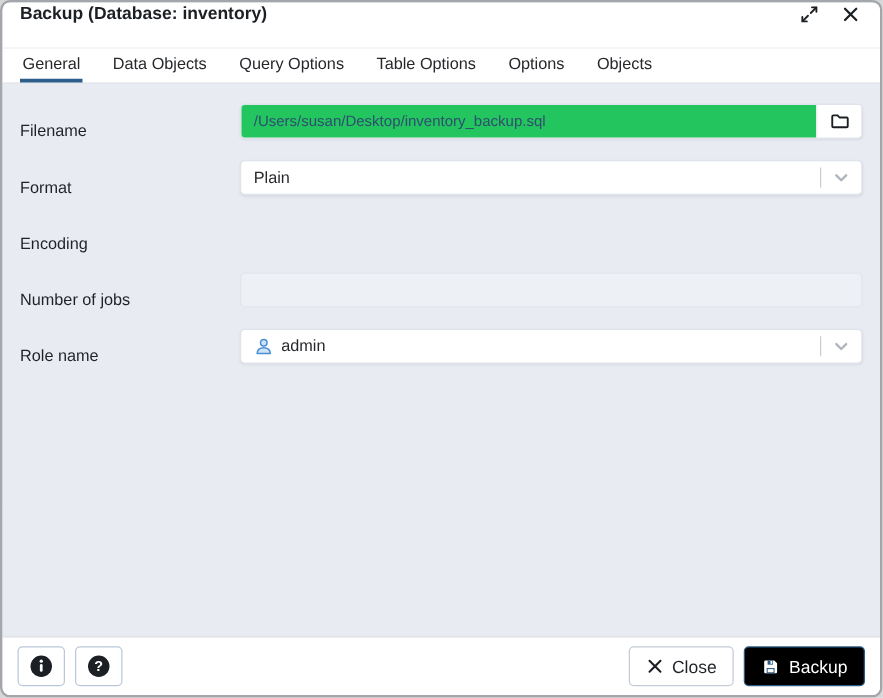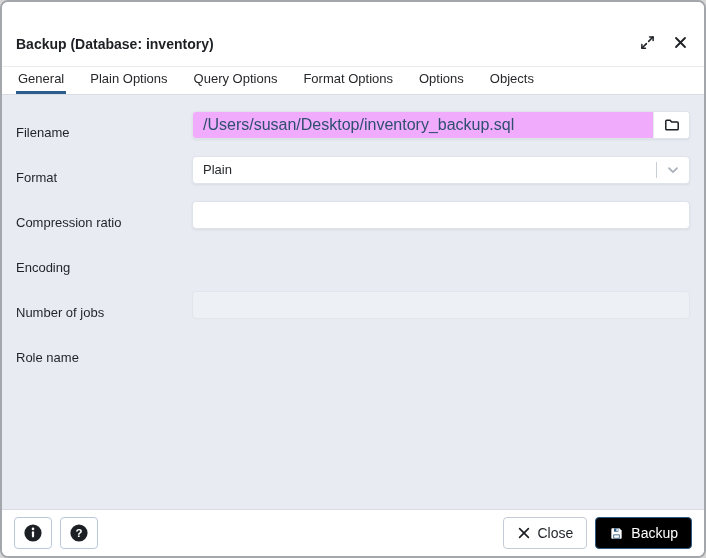--- a/index.html
+++ b/index.html
@@ -3,22 +3,22 @@
 <meta charset="utf-8">
 <style>
   html,body { margin:0; padding:0; background:#d6d6d6; font-family:"Liberation Sans", sans-serif; }
   .window {
     width:702px; height:554px; margin:0; background:#fff;
     border:2px solid #a3a7ac; border-radius:8px; overflow:hidden;
     display:flex; flex-direction:column; box-sizing:content-box;
   }
   
   .titlebar {
-    height:36px; background:#fff; display:flex; align-items:flex-end;
-    padding:14px 14px; flex:0 0 auto; border-bottom:1px solid #ececec;
+    height:36px; background:#fff; display:flex; align-items:flex-start;
+    padding:0 14px; flex:0 0 auto; border-bottom:1px solid #ececec;
   }
   .title { font-size:14px; font-weight:bold; color:#1c1f23; }
   .win-controls { margin-left:auto; display:flex; align-items:center; gap:14px; }
   .winbtn { background:none; border:none; padding:2px; cursor:pointer; display:flex; align-items:center; }
   
   .tabbar {
     height:27px; background:#fff; display:flex; 
     padding:0 0 0 14px; flex:0 0 auto; border-bottom:1px solid #d9dce1;
   }
   .tab {
@@ -32,21 +32,21 @@
   .row-label { width:176px; flex:0 0 176px; font-size:13px; color:#1f2328;margin-top:16px; }
   .field-wrap { flex:1 1 auto; }
   .field {
     height:28px; background:#fff; border:1px solid #dfe3ea; border-radius:4px;
     box-shadow:0 1px 2px rgba(120,130,150,.14); box-sizing:border-box;
     display:flex; align-items:center;
   }
   .filename-group { overflow:hidden; padding:0; }
   .filename-input {
     flex:1 1 auto; height:100%; border:none; outline:none;
-    background:#f0abfc; color:#2f4f6f; font-size:16px; padding:4px 10px;
+    background:#22c55e; color:#2f4f6f; font-size:12px; padding:4px 10px;
     font-family:"Liberation Sans", sans-serif; min-width:0;
   }
   .browse-btn {
     width:36px; height:100%; flex:0 0 36px; background:#fff; border:none;
     border-left:1px solid #e6e9ee; display:flex; align-items:center; justify-content:center; cursor:pointer;
   }
   .text-input {
     width:100%; height:28px; box-sizing:border-box; border:1px solid #dfe3ea; border-radius:4px;
     box-shadow:0 1px 2px rgba(120,130,150,.14); font-size:13px; padding:0 10px;
     font-family:"Liberation Sans", sans-serif; color:#1f2328; outline:none; background:#fff;
@@ -92,23 +92,23 @@
         <svg width="15" height="15" viewBox="0 0 16 16" fill="none" stroke="#1c1f23" stroke-width="1.9" stroke-linecap="round">
           <path d="M3.2 3.2 L12.8 12.8"></path>
             <path d="M12.8 3.2 L3.2 12.8"></path>
         </svg>
       </button>
     </span>
   </div>
 
   <div class="tabbar">
     <div class="tab active">General</div>
-    <div class="tab">Plain Options</div>
+    <div class="tab">Data Objects</div>
     <div class="tab">Query Options</div>
-    <div class="tab">Format Options</div>
+    <div class="tab">Table Options</div>
     <div class="tab">Options</div>
     <div class="tab">Objects</div>
   </div>
 
   <div class="content">
 
     <div class="row">
       <div class="row-label">Filename</div>
       <div class="field-wrap">
         <div class="field filename-group">
@@ -130,40 +130,51 @@
           <span class="select-sep"></span>
           <span class="select-caret">
             <svg width="14" height="14" viewBox="0 0 16 16" fill="none" stroke="#b0b5bd" stroke-width="2.2" stroke-linecap="round" stroke-linejoin="round">
               <path d="M3.5 6 L8 10.5 L12.5 6"></path>
             </svg>
           </span>
         </div>
       </div>
     </div>
 
-    <div class="row">
-      <div class="row-label">Compression ratio</div>
-      <div class="field-wrap">
-        <input class="text-input" type="text" value="" style="">
-      </div>
-    </div>
 
     <div class="row">
       <div class="row-label">Encoding</div>
     </div>
 
     <div class="row">
       <div class="row-label">Number of jobs</div>
       <div class="field-wrap">
         <input class="text-input" type="text" disabled="" value="" style="">
       </div>
     </div>
 
     <div class="row">
       <div class="row-label">Role name</div>
+      <div class="field-wrap">
+        <div class="field select-field">
+          <span class="select-value">
+            <svg width="16" height="16" viewBox="0 0 16 16">
+              <circle cx="8" cy="5.1" r="2.6" fill="#cfe3f7" stroke="#4a8fd3" stroke-width="1.2"></circle>
+              <path d="M2.7 13.7c.3-3 2.5-4.5 5.3-4.5s5 1.5 5.3 4.5z" fill="#cfe3f7" stroke="#4a8fd3" stroke-width="1.2" stroke-linejoin="round"></path>
+            </svg>
+            <span>admin</span>
+          </span>
+          <span class="select-sep"></span>
+          <span class="select-caret">
+            <svg width="14" height="14" viewBox="0 0 16 16" fill="none" stroke="#b0b5bd" stroke-width="2.2" stroke-linecap="round" stroke-linejoin="round">
+              <path d="M3.5 6 L8 10.5 L12.5 6"></path>
+            </svg>
+          </span>
+        </div>
+      </div>
     </div>
 
   </div>
 
   <div class="footer">
     <div class="left-group">
       <button class="btn icon-btn">
         <svg width="20" height="20" viewBox="0 0 20 20">
           <circle cx="10" cy="10" r="8.6" fill="#1c1f24"></circle>
           <circle cx="10" cy="5.9" r="1.3" fill="#fff"></circle>

